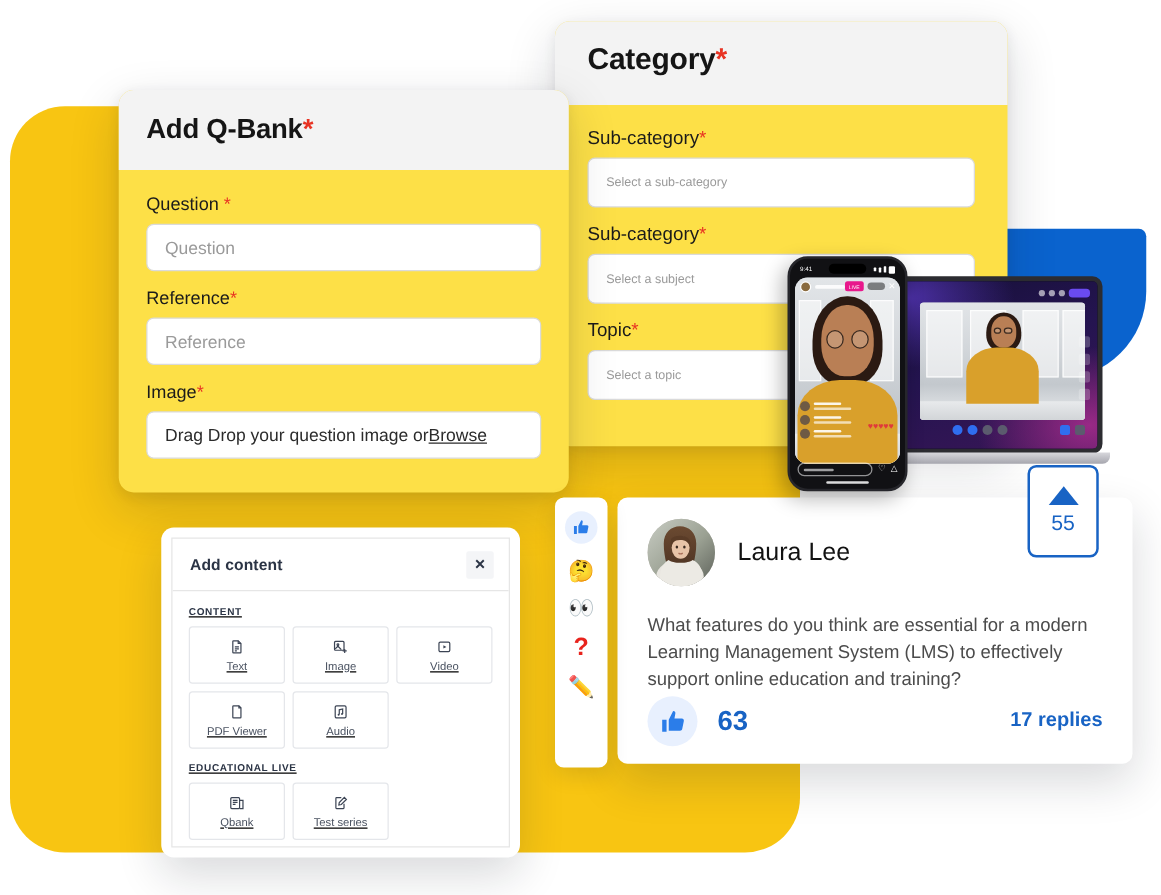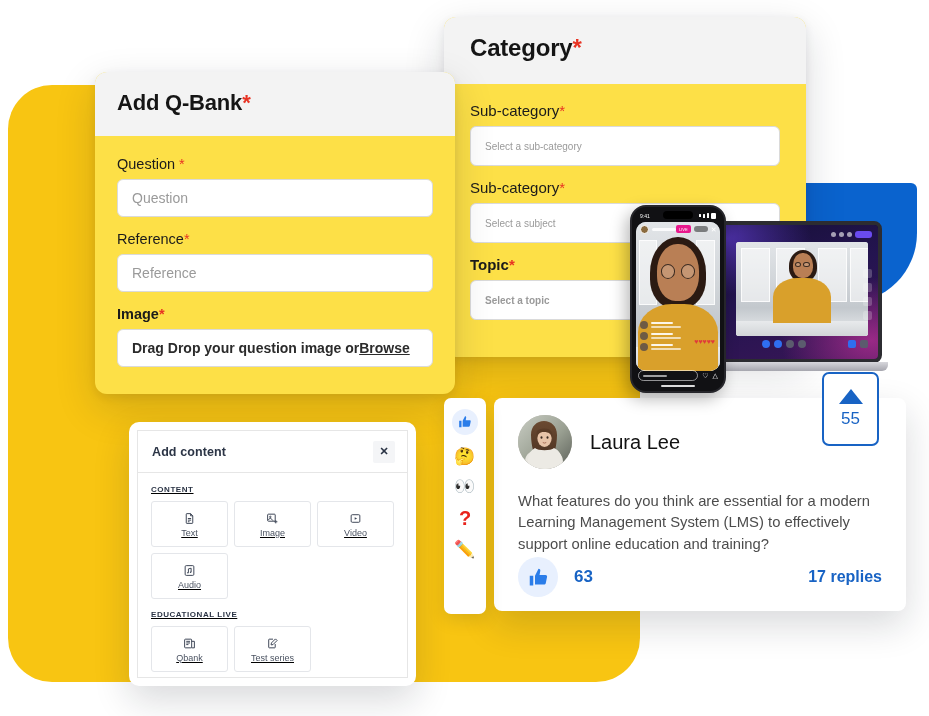--- a/index.html
+++ b/index.html
@@ -43,21 +43,21 @@
     background: #F3F3F3;
     border-radius: 12px 12px 0 0;
     padding: 20px 22px;
   }
   .card-title {
     font-size: 22px; font-weight: bold; color: #151515; letter-spacing: -.2px;
   }
   .req { color: #E83323; }
   .card-body { padding: 20px 22px 26px 22px; }
   .field { margin-bottom: 14px; }
-  .field:last-child { margin-bottom: 0; font-weight: bold; }
+  .field:last-child { margin-bottom: 0; }
   .field-label {
     font-size: 14.5px; color: #1b1b1b; margin-bottom: 7px; display: block;
   }
   .field-input {
     width: 100%;
     height: 38px;
     border: 1px solid #DADADA;
     border-radius: 6px;
     background: #fff;
     font-size: 14px;
@@ -165,21 +165,21 @@
   .disc-foot {
     position: absolute; left: 24px; right: 24px; bottom: 14px;
     display: flex; align-items: center; justify-content: space-between;
   }
   .like-group { display: flex; align-items: center; gap: 16px; }
   .like-btn {
     width: 40px; height: 40px; border-radius: 50%; background: #E8F0FE;
     display: flex; align-items: center; justify-content: center; cursor: pointer;
   }
   .like-btn svg { width: 21px; height: 21px; fill: #2B7DE9; }
-  .like-count { font-size: 17px; font-weight: bold; color: #1863C4; }
+  .like-count { font-size: 22px; font-weight: bold; color: #1863C4; }
   .replies { font-size: 16px; font-weight: bold; color: #1863C4; cursor: pointer; }
 
   
   #upvote {
     position: absolute; left: 822px; top: 372px;
     width: 57px; height: 74px;
     background: #ffffff; border: 2px solid #1863C4; border-radius: 7px;
     display: flex; flex-direction: column; align-items: center; justify-content: center;
     gap: 5px; z-index: 9; cursor: pointer;
   }
@@ -443,20 +443,29 @@
           <div class="ac-tile">
             <span class="ic">
               <svg viewBox="0 0 24 24" fill="none" stroke="#3C4454" stroke-width="1.8">
                   <rect x="4" y="5" width="16" height="14" rx="2"></rect>
                   <path d="M10.5 9.5l4.5 2.5-4.5 2.5z" fill="#3C4454" stroke="none"></path>
                 </svg>
             </span>
             <span class="lbl">Video</span>
           </div>
 
+          <div class="ac-tile">
+            <span class="ic">
+              <svg viewBox="0 0 24 24" fill="none" stroke="#3C4454" stroke-width="1.8">
+                  <path d="M15 3H7a1 1 0 0 0-1 1v16a1 1 0 0 0 1 1h10a1 1 0 0 0 1-1V6z"></path>
+                  <path d="M15 3v3h3"></path>
+                </svg>
+            </span>
+            <span class="lbl">PDF Viewer</span>
+          </div>
 
           <div class="ac-tile">
             <span class="ic">
               <svg viewBox="0 0 24 24" fill="none" stroke="#3C4454" stroke-width="1.8">
                   <rect x="4" y="3" width="16" height="18" rx="2"></rect>
                   <path d="M10 16V9l5-1.2V15"></path>
                   <circle cx="9" cy="16.3" r="1.4" fill="#3C4454" stroke="none"></circle>
                   <circle cx="14" cy="15.1" r="1.4" fill="#3C4454" stroke="none"></circle>
                 </svg>
             </span>

